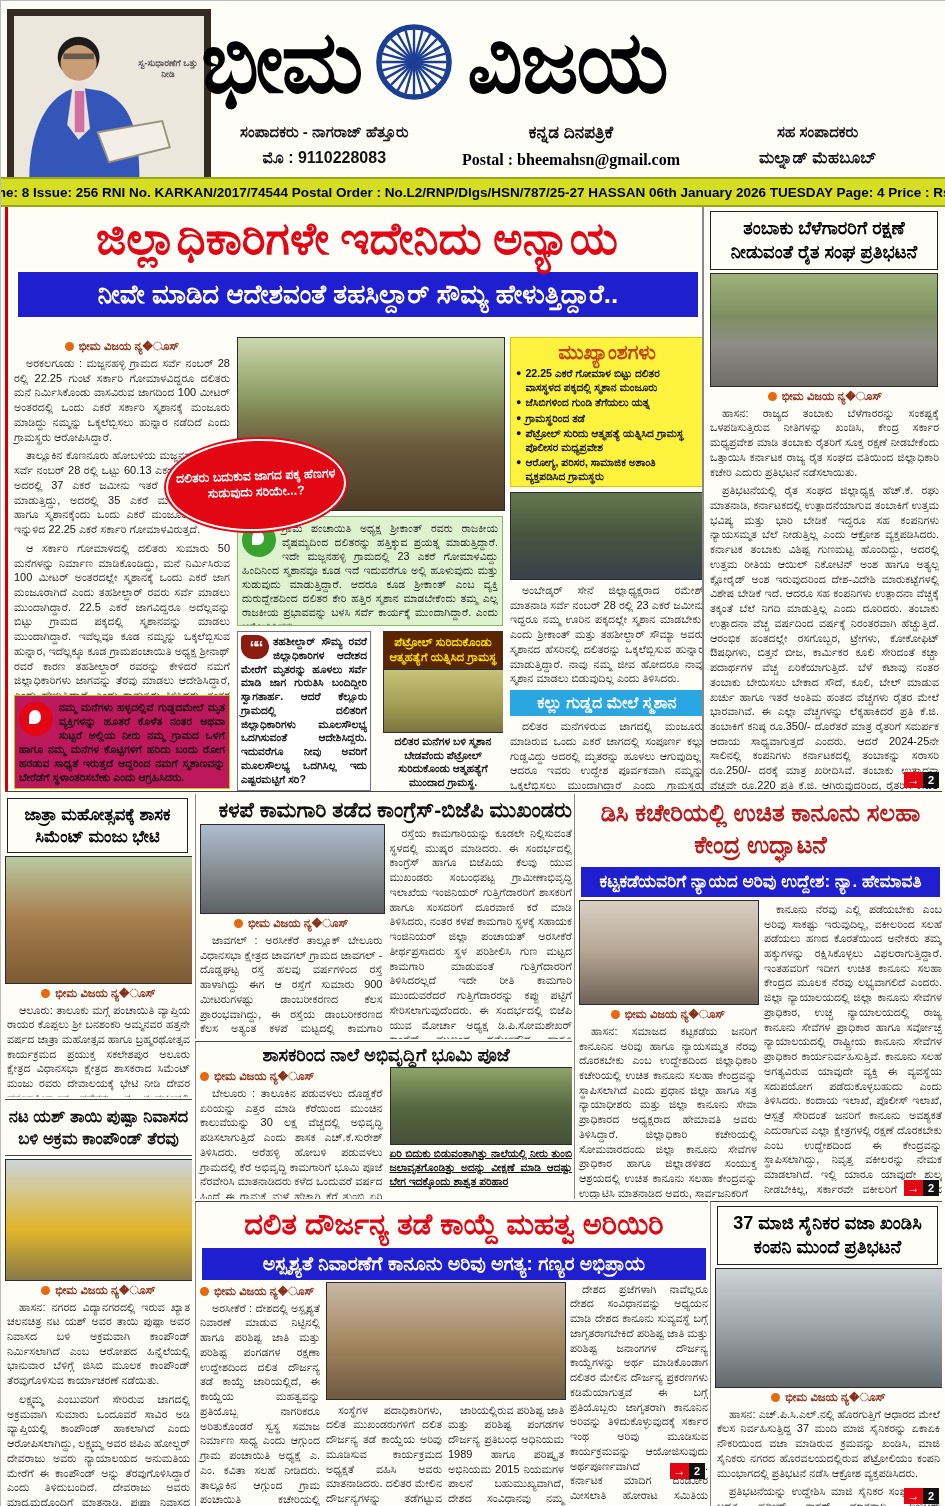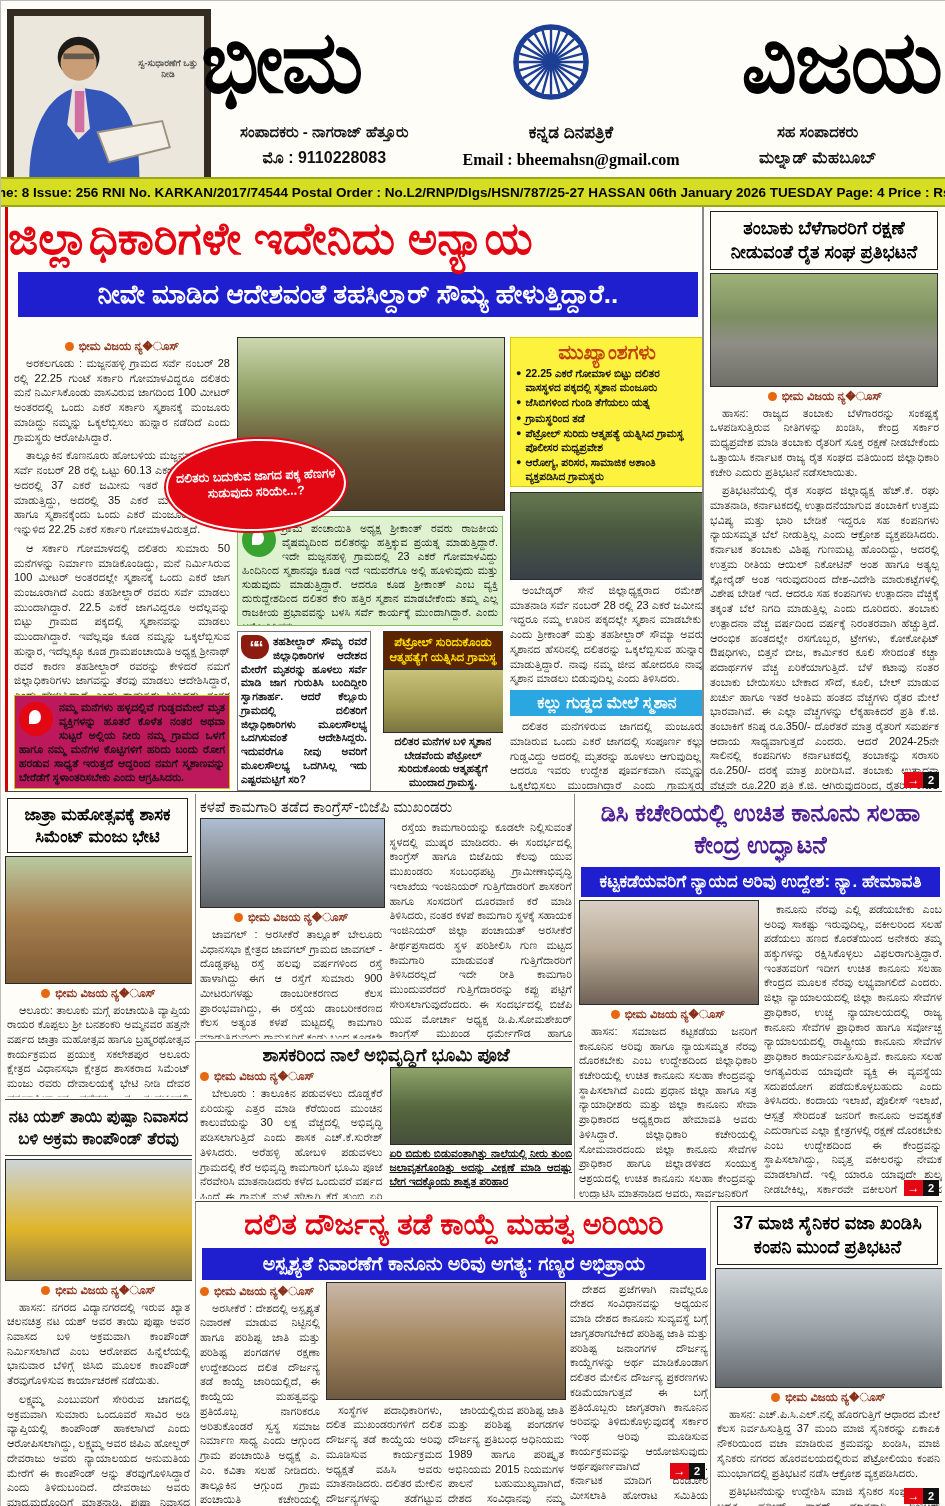--- a/index.html
+++ b/index.html
@@ -5,21 +5,21 @@
   html,body{margin:0;padding:0;background:#e8e8e8;}
   .page{position:relative;width:945px;height:1506px;background:#fffdf8;margin:0 auto;
         font-family:"Liberation Sans",sans-serif;color:#111;overflow:hidden;border:1px solid #bbb;}
   .ab{position:absolute;}
   
   .amb{left:6px;top:8px;width:190px;height:165px;border:7px solid #332c22;background:#ece7dc;
        box-shadow:inset 0 0 0 2px #8a7a5a;}
   .amb svg{width:100%;height:100%;display:block;}
   .amb-cap{position:absolute;right:4px;top:42px;width:64px;font-size:9px;font-weight:bold;color:#555;
            text-align:center;line-height:1.25;}
-  .title-row{left:200px;top:4px;width:740px;height:114px;display:flex;align-items:center;justify-content:space-between;gap:14px;}
+  .title-row{left:200px;top:4px;width:740px;height:114px;display:flex;align-items:center;justify-content:flex-start;gap:14px;}
   .tword{font-size:86px;font-weight:900;color:#000;letter-spacing:-2px;line-height:1;}
   .chakra{width:78px;height:78px;flex:0 0 78px;}
   .mast-info{left:200px;top:120px;width:740px;height:54px;display:flex;}
   .mi{flex:1;text-align:center;font-weight:bold;}
   .mi .l1{font-size:15px;margin-top:2px;}
   .mi .l2{font-size:16px;margin-top:8px;}
   .mi.center .l1{font-size:17px;}
   .email{font-family:"Liberation Serif",serif;font-size:17px;color:#000;}
   
   .infobar{left:0;top:176px;width:945px;height:26px;background:#d5de22;border-top:2px solid #9aa51a;
@@ -44,21 +44,21 @@
   .ph-ribbon{background:linear-gradient(180deg,#d8cfc4 0%,#b7a894 48%,#6e6157 100%);}
   .ph-meeting{background:linear-gradient(180deg,#c9b8a6 0%,#a3865f 52%,#6f5a41 100%);}
   .ph-protest{background:linear-gradient(180deg,#cdd3d6 0%,#9aa2a8 52%,#63686c 100%);}
   .cont{position:absolute;right:3px;bottom:3px;display:flex;}
   .cont .a{width:19px;height:16px;background:#e30613;color:#fff;font-weight:bold;text-align:center;
            line-height:16px;font-size:12px;}
   .cont .n{width:16px;height:16px;background:#101010;color:#fff;font-weight:bold;text-align:center;
            line-height:16px;font-size:11px;}
   
   #b-main{left:4px;top:206px;width:698px;height:584px;border-left:3px solid #d40000;}
-  #b-main .mh{margin-top:4px;text-align:left;font-size:45px;font-weight:900;color:#e30613;line-height:1.25;}
+  #b-main .mh{margin-top:4px;text-align:center;font-size:45px;font-weight:900;color:#e30613;line-height:1.25;font-family:Liberation Serif, serif;}
   .bluebar{background:#1f1fd0;color:#fff;font-weight:bold;text-align:center;}
   #b-main .sub{margin:5px 8px 0 10px;font-size:26px;padding:6px 2px;line-height:1.25;}
   #b-main .cols{position:absolute;left:6px;right:2px;top:130px;bottom:2px;display:flex;gap:7px;}
   .c1{flex:0 0 216px;position:relative;}
   .c2{flex:0 0 266px;position:relative;}
   .c3{flex:1;position:relative;}
   .ybox{position:absolute;left:0;right:0;bottom:0;background:#be185d;border:1px solid #cbc400;
         padding:4px;font-size:10.8px;font-weight:bold;line-height:1.3;text-align:justify;}
   .rdot,.gdot{width:34px;height:34px;border-radius:50%;float:left;margin:2px 6px 2px 0;position:relative;}
   .rdot{background:#e30613;}
@@ -98,31 +98,31 @@
   #b-tob .bt{margin:2px 4px 0 2px;}
   
   #b-jatra{left:4px;top:793px;width:187px;height:303px;}
   #b-jatra .hbox{font-size:16.5px;}
   #b-jatra .photo{height:126px;}
   #b-yash{left:4px;top:1098px;width:187px;height:408px;border-top:1.5px solid #444;}
   #b-yash .yh{border-bottom:1.5px solid #444;padding:5px 2px;text-align:center;font-weight:bold;
               font-size:16.5px;line-height:1.35;}
   #b-yash .photo{height:120px;margin-top:3px;}
   #b-kal{left:194px;top:793px;width:377px;height:245px;border-left:1px solid #888;padding-left:4px;box-sizing:border-box;}
-  #b-kal .kh{text-align:left;font-weight:400;font-size:15px;padding:4px 0 2px 0;}
+  #b-kal .kh{text-align:right;font-weight:700;font-size:21px;padding:4px 0 2px 0;}
   .twocol{display:flex;gap:7px;}
   .twocol .tc{flex:1;position:relative;}
   #b-kal .photo{height:88px;}
   #b-nale{left:194px;top:1040px;width:377px;height:158px;border-left:1px solid #888;border-top:1.5px solid #444;
           padding-left:4px;box-sizing:border-box;}
   #b-nale .kh{text-align:center;font-weight:900;font-size:18px;padding:3px 0 1px 0;}
   #b-nale .photo{height:76px;}
   #b-nale .cap{font-size:10.6px;font-weight:bold;line-height:1.3;text-align:justify;margin-top:2px;text-decoration:underline;}
   #b-dc{left:573px;top:793px;width:368px;height:405px;border-left:1px solid #888;padding-left:4px;box-sizing:border-box;}
-  #b-dc .dh{text-align:center;color:#4c1d95;font-weight:900;font-size:24px;line-height:1.35;padding:3px 2px;}
+  #b-dc .dh{text-align:center;color:#b91c1c;font-weight:900;font-size:24px;line-height:1.35;padding:3px 2px;}
   #b-dc .sub{margin:2px 2px;font-size:17px;padding:5px 2px;}
   #b-dc .photo{height:103px;}
   #b-dalit{left:194px;top:1200px;width:513px;height:306px;border-top:1.5px solid #444;border-left:1px solid #888;
            padding-left:4px;box-sizing:border-box;}
   #b-dalit .dh{text-align:center;color:#e30613;font-weight:900;font-size:29px;line-height:1.3;padding:4px 0 2px 0;}
   #b-dalit .sub{margin:2px 2px;font-size:19px;padding:5px 12px;}
   .dal-row{display:flex;gap:6px;margin-top:2px;height:200px;}
   .dal-c1{flex:0 0 120px;}
   .dal-mid{flex:0 0 238px;}
   .dal-mid .photo{height:116px;}
@@ -178,21 +178,21 @@
       </span>
       <span class="tword">ವಿಜಯ</span>
     </div>
     <div class="ab mast-info">
       <div class="mi left">
         <div class="l1">ಸಂಪಾದಕರು - ನಾಗರಾಜ್ ಹೆತ್ತೂರು</div>
         <div class="l2">ಮೊ : 9110228083</div>
       </div>
       <div class="mi center">
         <div class="l1">ಕನ್ನಡ ದಿನಪತ್ರಿಕೆ</div>
-        <div class="l2 email">Email : bheemahsn@gmail.com</div>
+        <div class="l2 email">Postal : bheemahsn@gmail.com</div>
       </div>
       <div class="mi right">
         <div class="l1">ಸಹ ಸಂಪಾದಕರು</div>
         <div class="l2">ಮಲ್ನಾಡ್ ಮೆಹಬೂಬ್</div>
       </div>
     </div>
   </header>
 
   <div class="ab infobar">Volume: 8  Issue: 256  RNI No. KARKAN/2017/74544   Postal Order : No.L2/RNP/Dlgs/HSN/787/25-27   HASSAN   06th January 2026 TUESDAY  Page: 4   Price : Rs.2-00</div>
 

